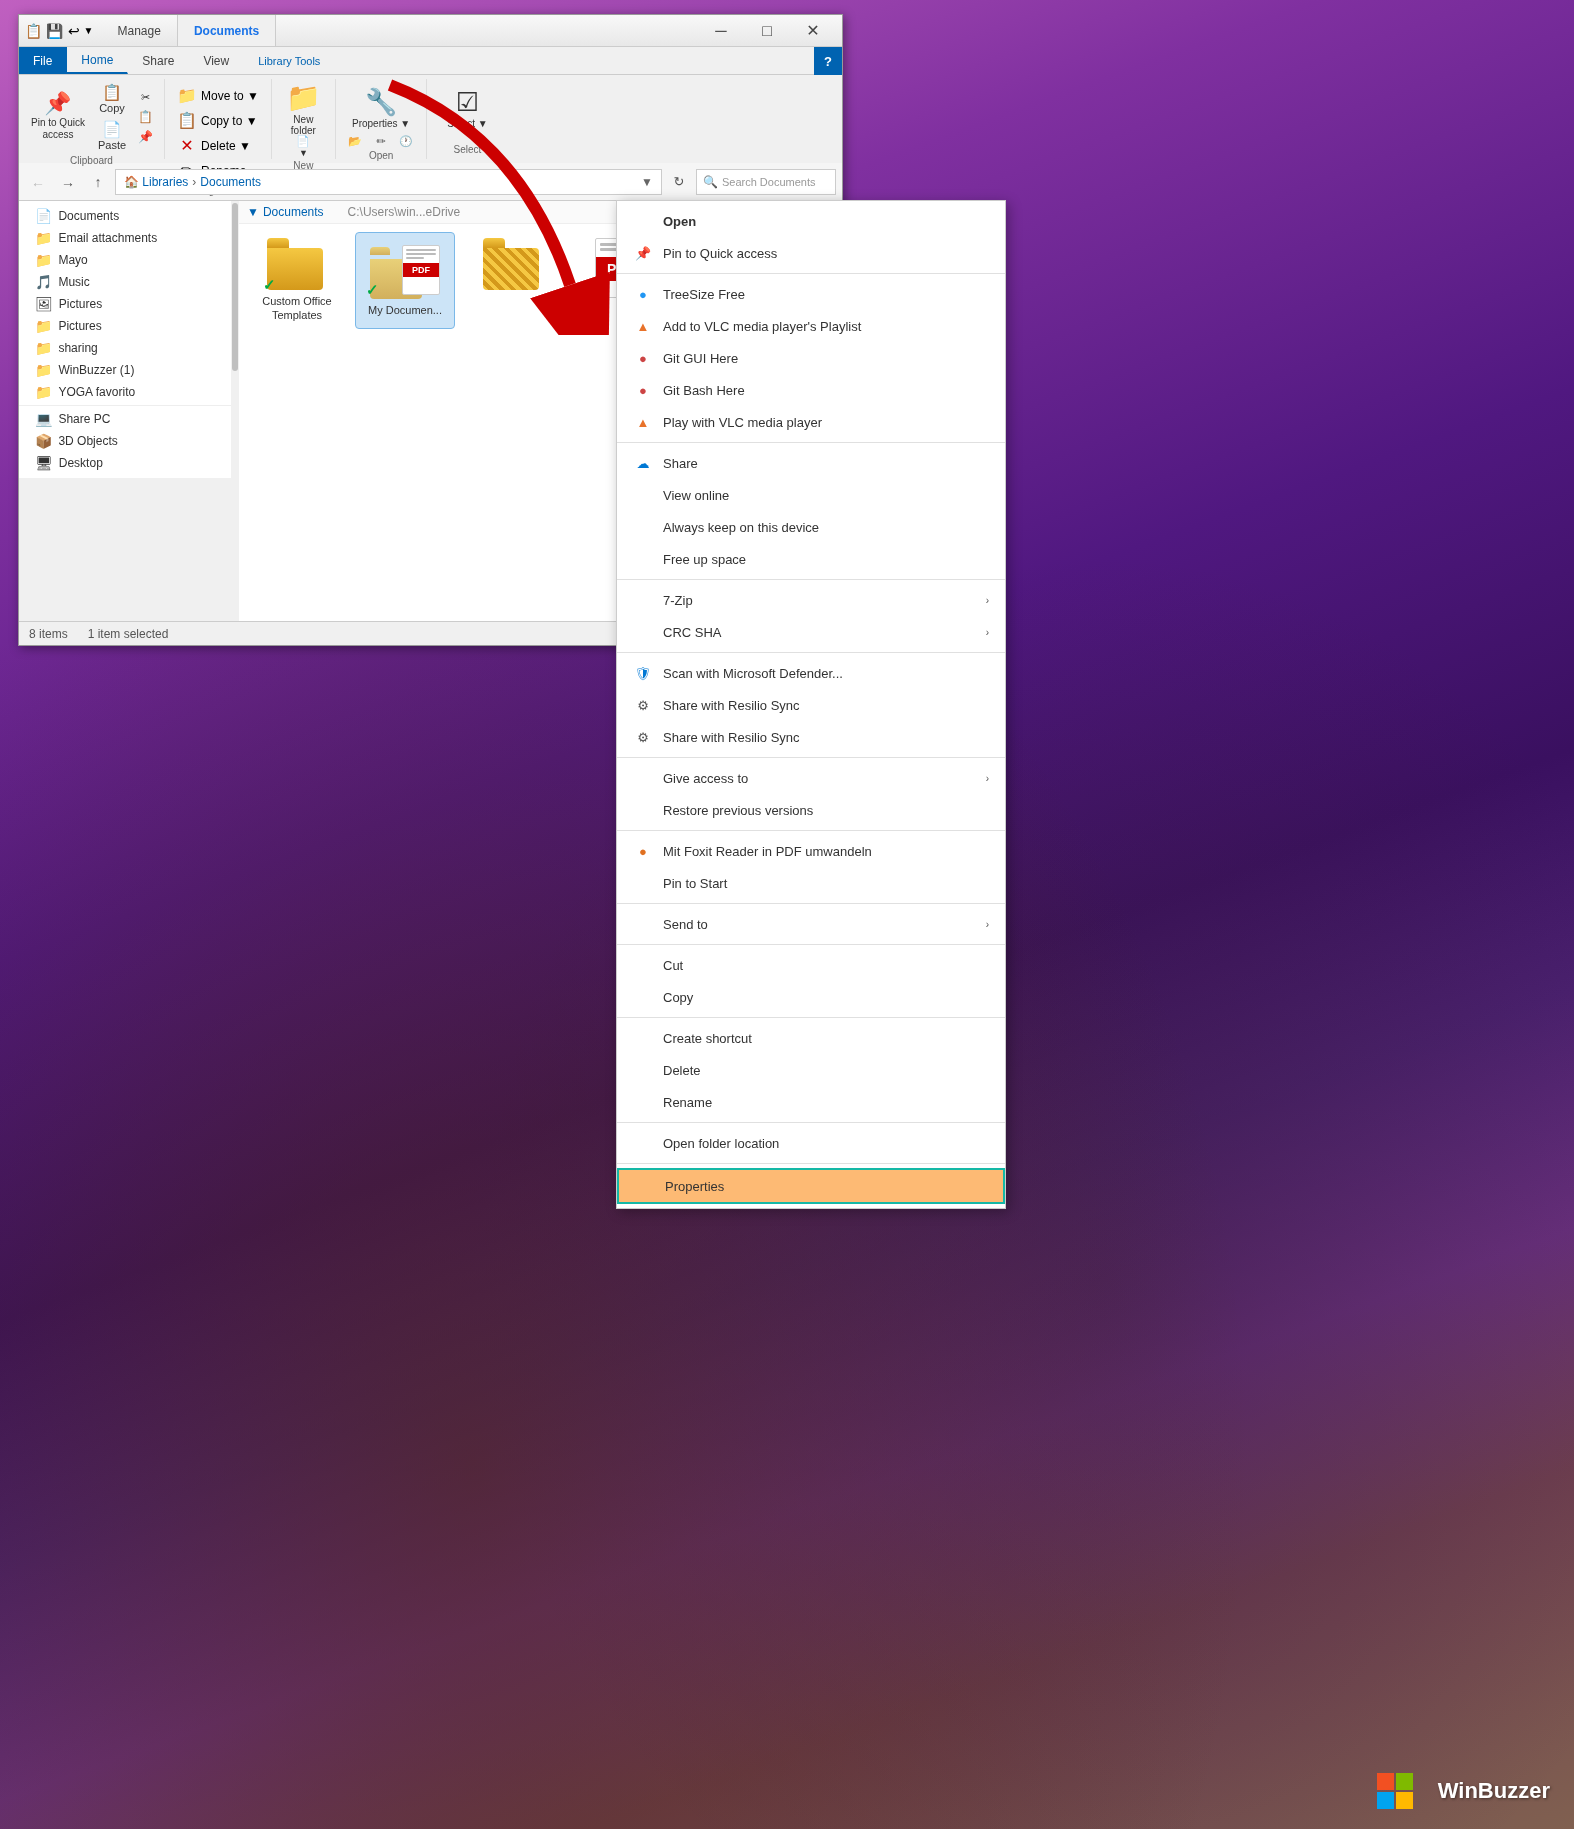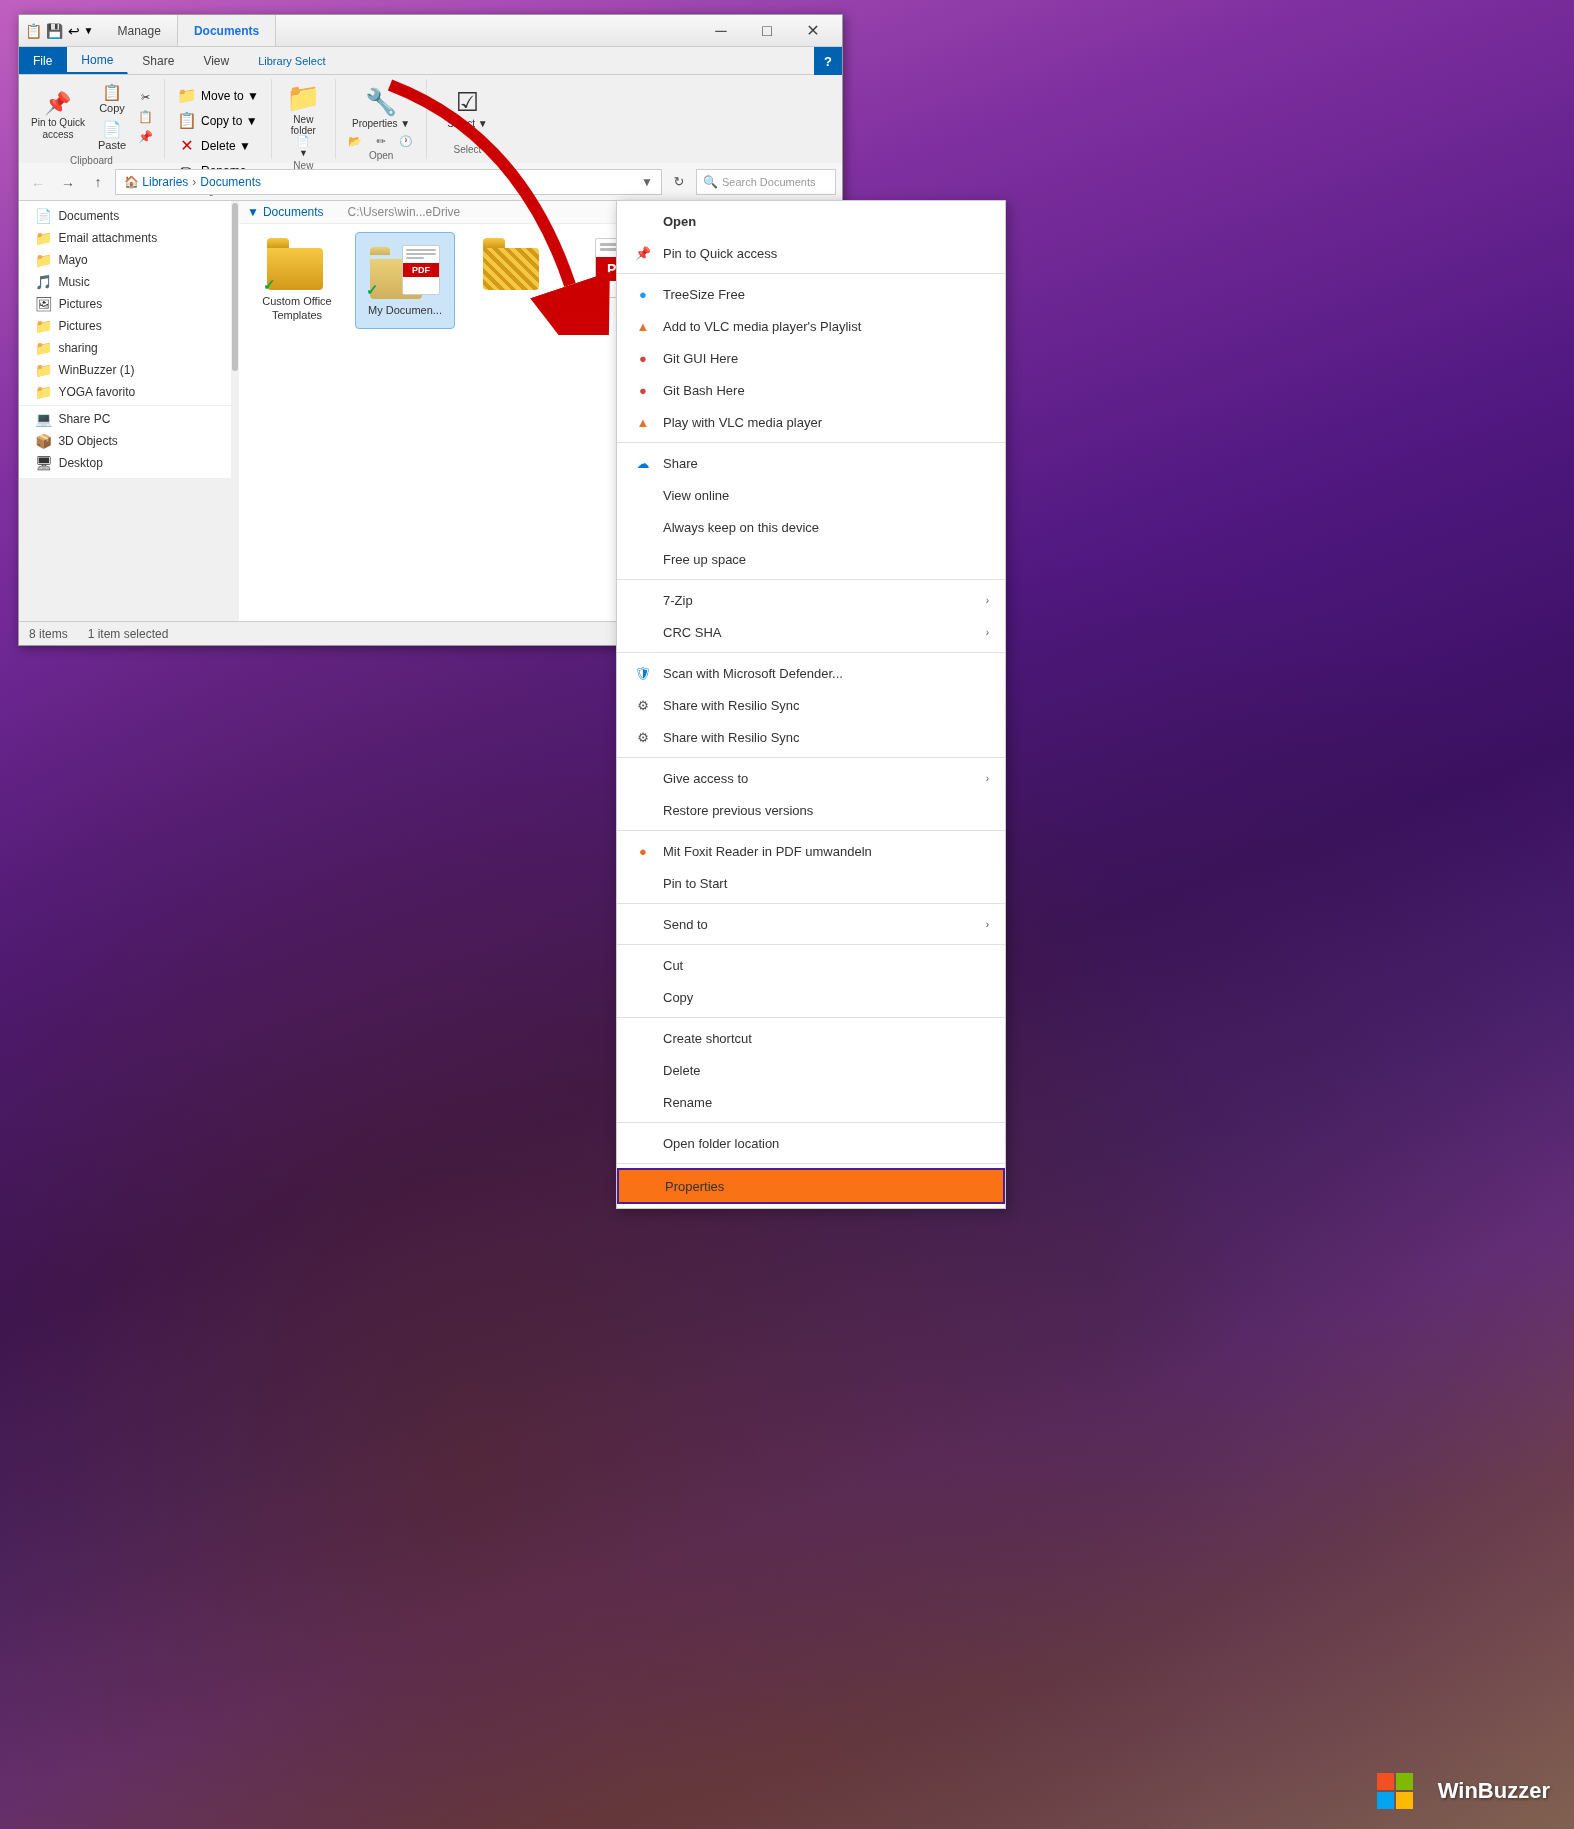--- a/index.html
+++ b/index.html
@@ -485,21 +485,21 @@
     <div class="ribbon-tab active">
       <span>Home</span>
     </div>
     <div class="ribbon-tab">
       <span>Share</span>
     </div>
     <div class="ribbon-tab">
       <span>View</span>
     </div>
     <div class="ribbon-tab manage-tab">
-      <span>Library Select</span>
+      <span>Library Tools</span>
     </div>
     <div class="ribbon-help">
       <span>?</span>
     </div>
   </div>
 
   <div class="ribbon-content">
 
     <div class="ribbon-group">
       <div class="ribbon-group-buttons">
@@ -866,21 +866,21 @@
   <div class="ctx-item">
     <div class="ctx-icon"></div>
     <span>Rename</span>
   </div>
   <div class="ctx-separator"></div>
   <div class="ctx-item">
     <div class="ctx-icon"></div>
     <span>Open folder location</span>
   </div>
   <div class="ctx-separator"></div>
-  <div class="ctx-item highlighted" style="border: 2px solid #4c1d95; background: #f97316;">
+  <div class="ctx-item highlighted" style="border: 2px solid #14b8a6; background: #fdba74;">
     <div class="ctx-icon"></div>
     <span>Properties</span>
   </div>
 
 </div>
 
 <div class="winbuzzer-logo">
   <svg class="winbuzzer-icon" viewBox="0 0 36 36">
     <rect x="0" y="0" width="17" height="17" fill="#f25022"></rect>
     <rect x="19" y="0" width="17" height="17" fill="#7fba00"></rect>

